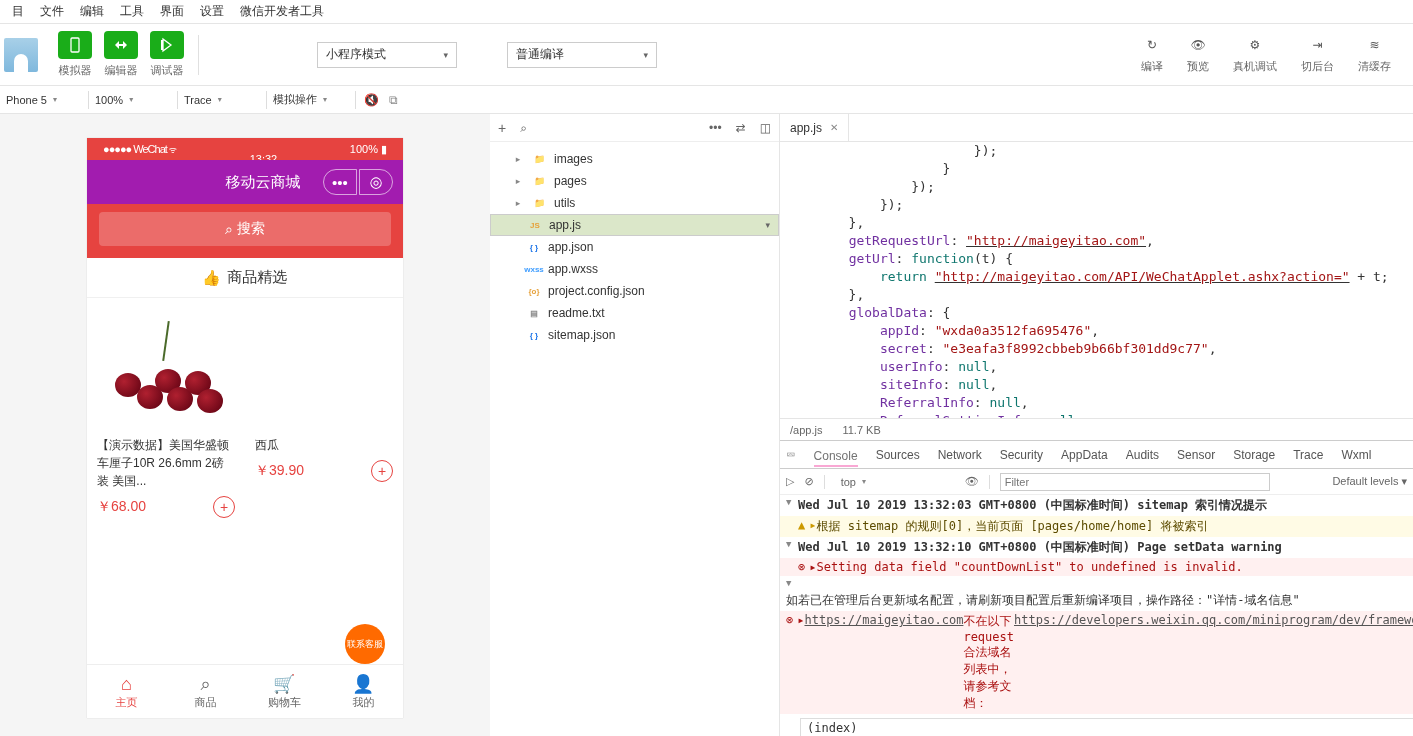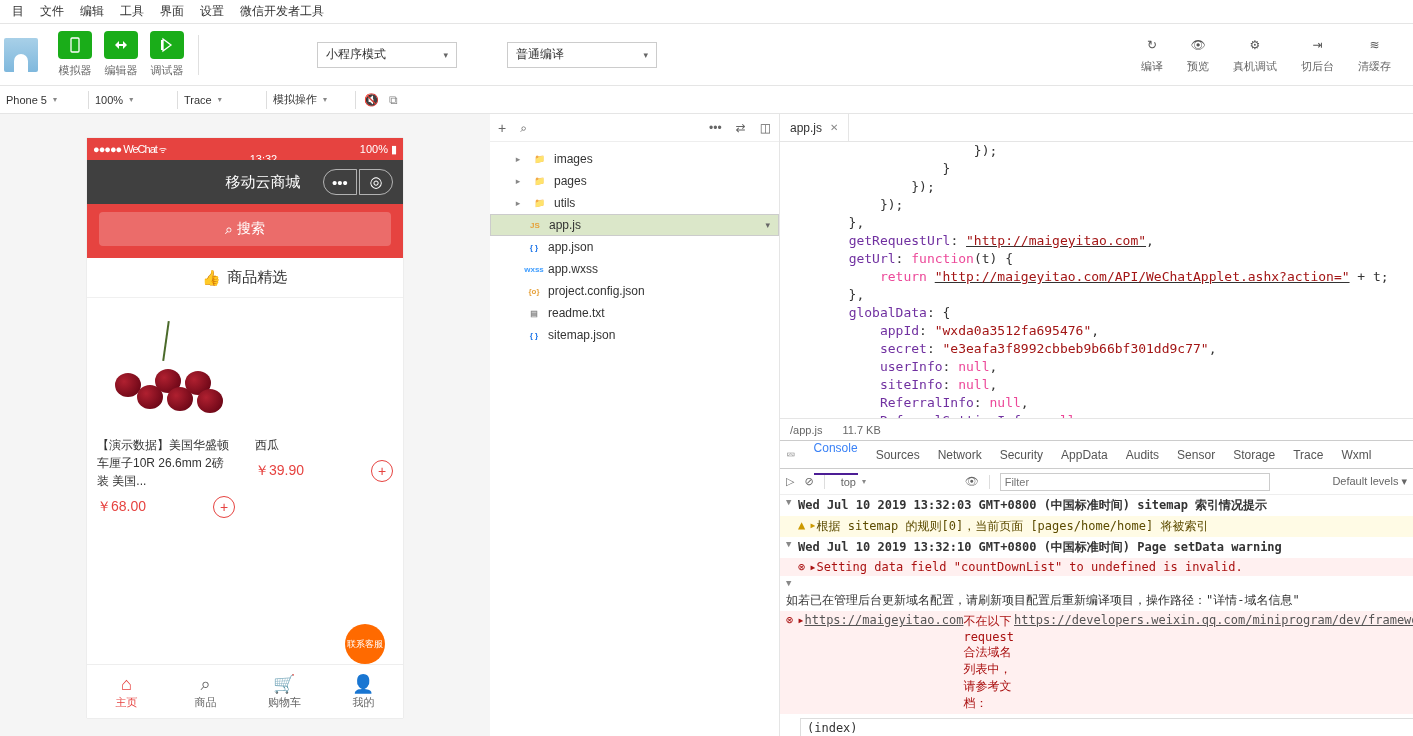--- a/index.html
+++ b/index.html
@@ -19,22 +19,22 @@
 .sel::after { content:"▾"; margin-left:auto; font-size:9px; color:#666; }
 .tb-icon { display:flex; flex-direction:column; align-items:center; margin:0 12px; cursor:pointer; }
 .tb-icon-g { width:22px; height:20px; display:flex; align-items:center; justify-content:center; color:#555;}
 .secondbar { height:28px; display:flex; align-items:center; background:#fff; border-bottom:1px solid #e5e5e5; }
 .sb-sel { height:20px; font-size:11px; border:none; display:flex; align-items:center; padding:0 6px; cursor:pointer; position:relative; }
 .sb-sel::after { content:"▾"; margin-left:6px; font-size:8px; color:#888; }
 .sb-div { width:1px; height:18px; background:#ddd; }
 .main { display:flex; height:calc(100% - 114px); }
 .simcol { width:490px; display:flex; justify-content:center; padding-top:24px; background:#f5f5f5; }
 .phone { width:316px; background:#fff; display:flex; flex-direction:column; box-shadow:0 0 1px rgba(0,0,0,0.2); }
-.p-status { height:22px; background:#e64340; color:#fff; display:flex; align-items:center; padding:0 6px; font-size:11px; }
-.p-nav { height:44px; background:#404040; color:#fff; display:flex; align-items:center; justify-content:center; position:relative; font-size:15px;padding-left:36px; }
+.p-status { height:22px; background:#e64340; color:#fff; display:flex; align-items:center; padding:0 16px; font-size:11px; }
+.p-nav { height:44px; background:#a21caf; color:#fff; display:flex; align-items:center; justify-content:center; position:relative; font-size:15px;padding-left:36px; }
 .p-caps { position:absolute; right:10px; display:flex; gap:2px; }
 .cap { width:34px; height:26px; border:1px solid rgba(255,255,255,0.6); display:flex; align-items:center; justify-content:center; color:#fff; }
 .cap:first-child { border-radius:14px 0 0 14px; } .cap:last-child { border-radius:0 14px 14px 0; }
 .p-search { background:#e64340; padding:8px 12px 12px; }
 .p-search-box { height:34px; background:rgba(255,255,255,0.22); border-radius:4px; display:flex; align-items:center; justify-content:center; color:#fff; font-size:14px; }
 .p-sect { height:40px; display:flex; align-items:center; justify-content:center; font-size:15px; border-bottom:1px solid #f0f0f0; }
 .p-grid { display:flex; flex-wrap:wrap; padding:0; flex:1; }
 .p-item { width:50%; padding:8px 10px; }
 .p-img { height:130px; display:flex; align-items:center; justify-content:center; }
 .p-tit { font-size:12px; color:#333; line-height:1.5; }
@@ -51,25 +51,25 @@
 .fnode { height:22px; display:flex; align-items:center; padding-left:10px; cursor:pointer; font-size:12px; }
 .fnode.l1 { padding-left:20px; } .fnode.l2 { padding-left:36px; }
 .fnode.sel { background:#dbe7c9; }
 .fic { width:16px; height:14px; margin-right:6px; display:flex; align-items:center; justify-content:center; font-size:9px; }
 .codearea { flex:1; display:flex; flex-direction:column; background:#fff; min-width:0; }
 .tabs { height:28px; border-bottom:1px solid #e5e5e5; display:flex; align-items:center; }
 .etab { height:28px; padding:0 10px; display:flex; align-items:center; border-right:1px solid #e5e5e5; font-size:12px; gap:8px; }
 .code { flex:1; overflow:hidden; display:flex; font-family:Consolas,Menlo,monospace; font-size:13px; }
 .gut { width:40px; text-align:right; background:#fff; color:#888; padding-right:6px; line-height:18px; }
 .codelines { flex:1; line-height:18px; white-space:pre; padding-left:6px; overflow:hidden; }
-.tk-p { color:#7030a0; } .tk-s { color:#a31515; } .tk-k { color:#ec4899; } .tk-u { text-decoration:underline; }
+.tk-p { color:#7030a0; } .tk-s { color:#a31515; } .tk-k { color:#0f766e; } .tk-u { text-decoration:underline; }
 .statusln { height:22px; border-top:1px solid #e5e5e5; display:flex; align-items:center; padding:0 10px; font-size:11px; color:#666; gap:20px;}
 .devtools { height:296px; border-top:1px solid #ccc; display:flex; flex-direction:column; background:#fff; }
 .dt-tabs { height:28px; border-bottom:1px solid #ccc; display:flex; align-items:center; padding:0 6px; gap:18px; font-size:12px; color:#555; }
-.dt-tabs .act { color:#3b82f6; border-bottom:2px solid #4c1d95; padding-bottom:18px; margin-bottom:-6px;}
+.dt-tabs .act { color:#737373; border-bottom:2px solid #f9a8d4; padding-bottom:2px; margin-bottom:-6px;}
 .dt-filter { height:26px; border-bottom:1px solid #eee; display:flex; align-items:center; padding:0 6px; gap:10px; font-size:11px; color:#666;}
 .dt-filter input { border:1px solid #ccc; height:18px; font-size:11px; padding:0 4px; width:270px; }
 .dt-log { flex:1; overflow:auto; font-family:Consolas,Menlo,monospace; font-size:12px; }
 .logln { padding:2px 6px; display:flex; align-items:flex-start; }
 .logln.err { background:#fff0f0; color:#a11; }
 .logln.warn { background:#fffbe5; color:#5c4b00; }
 .tri { width:12px; color:#888; font-size:9px; display:inline-block;}
 .tbl { margin:4px 20px; border:1px solid #ddd; border-collapse:collapse; width:880px; font-size:12px;}
 .tbl td { border:1px solid #ddd; padding:2px 6px; }
 .cherry { width:130px; height:100px; position:relative; }

